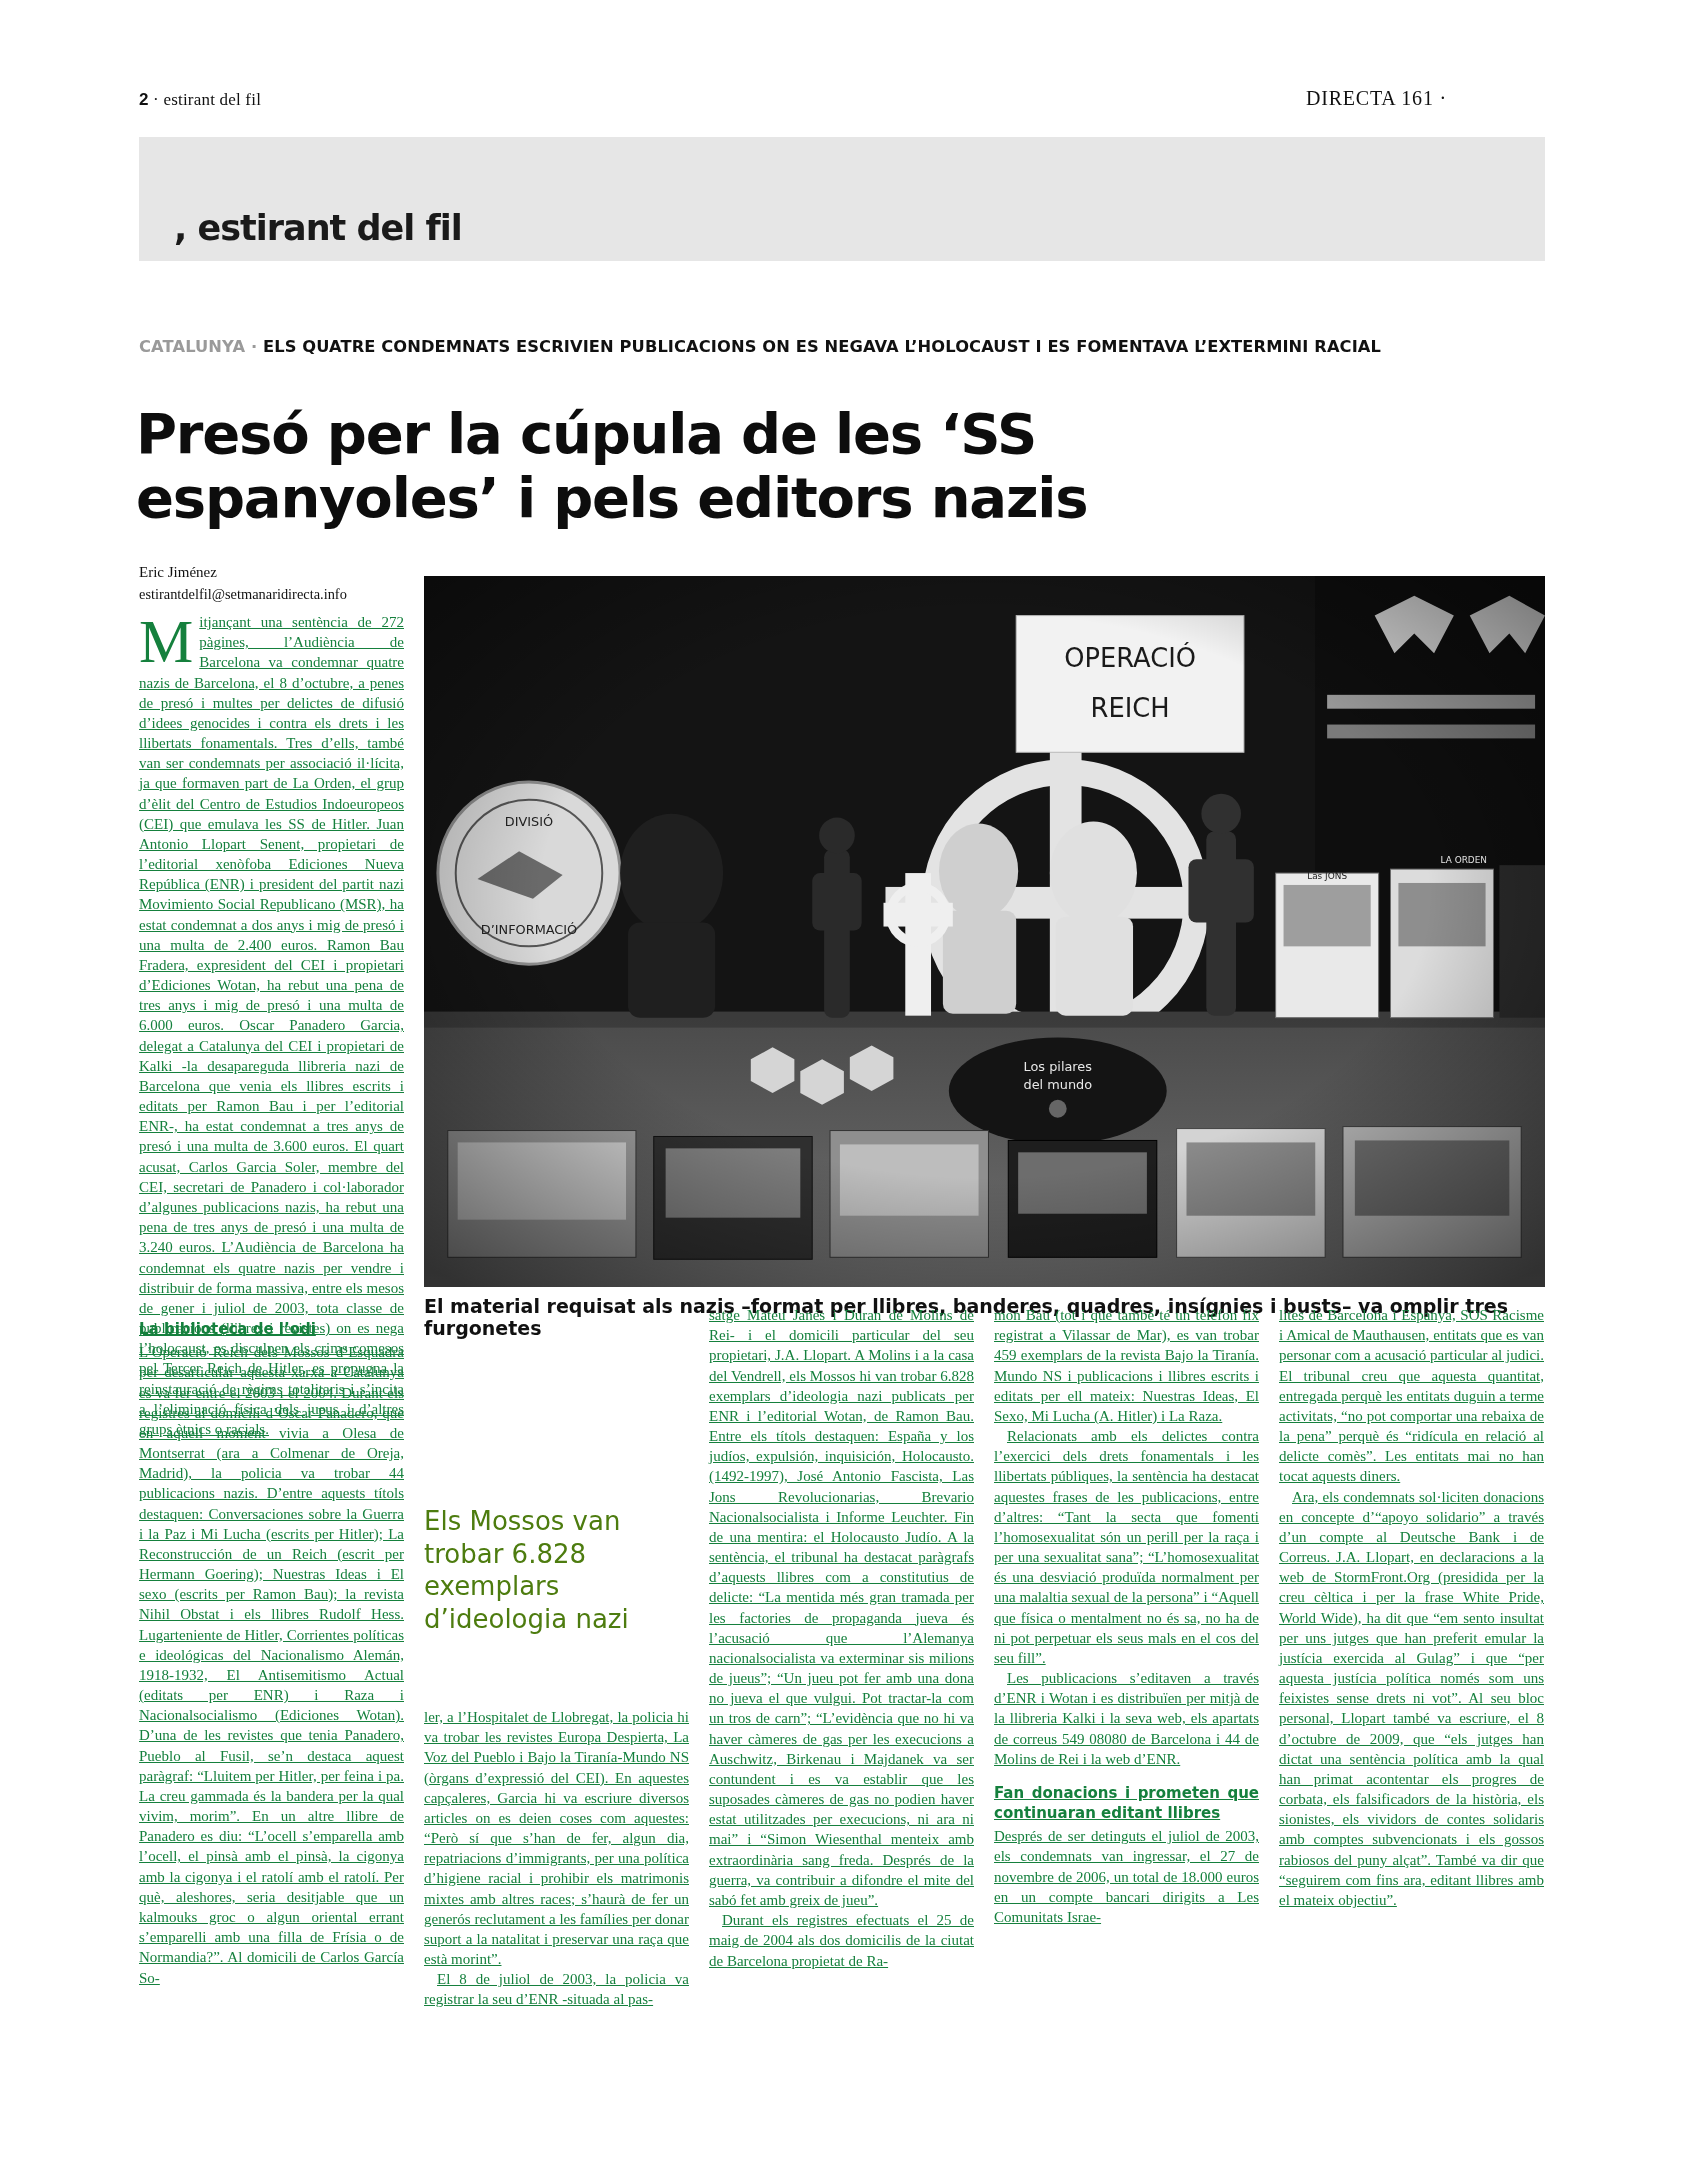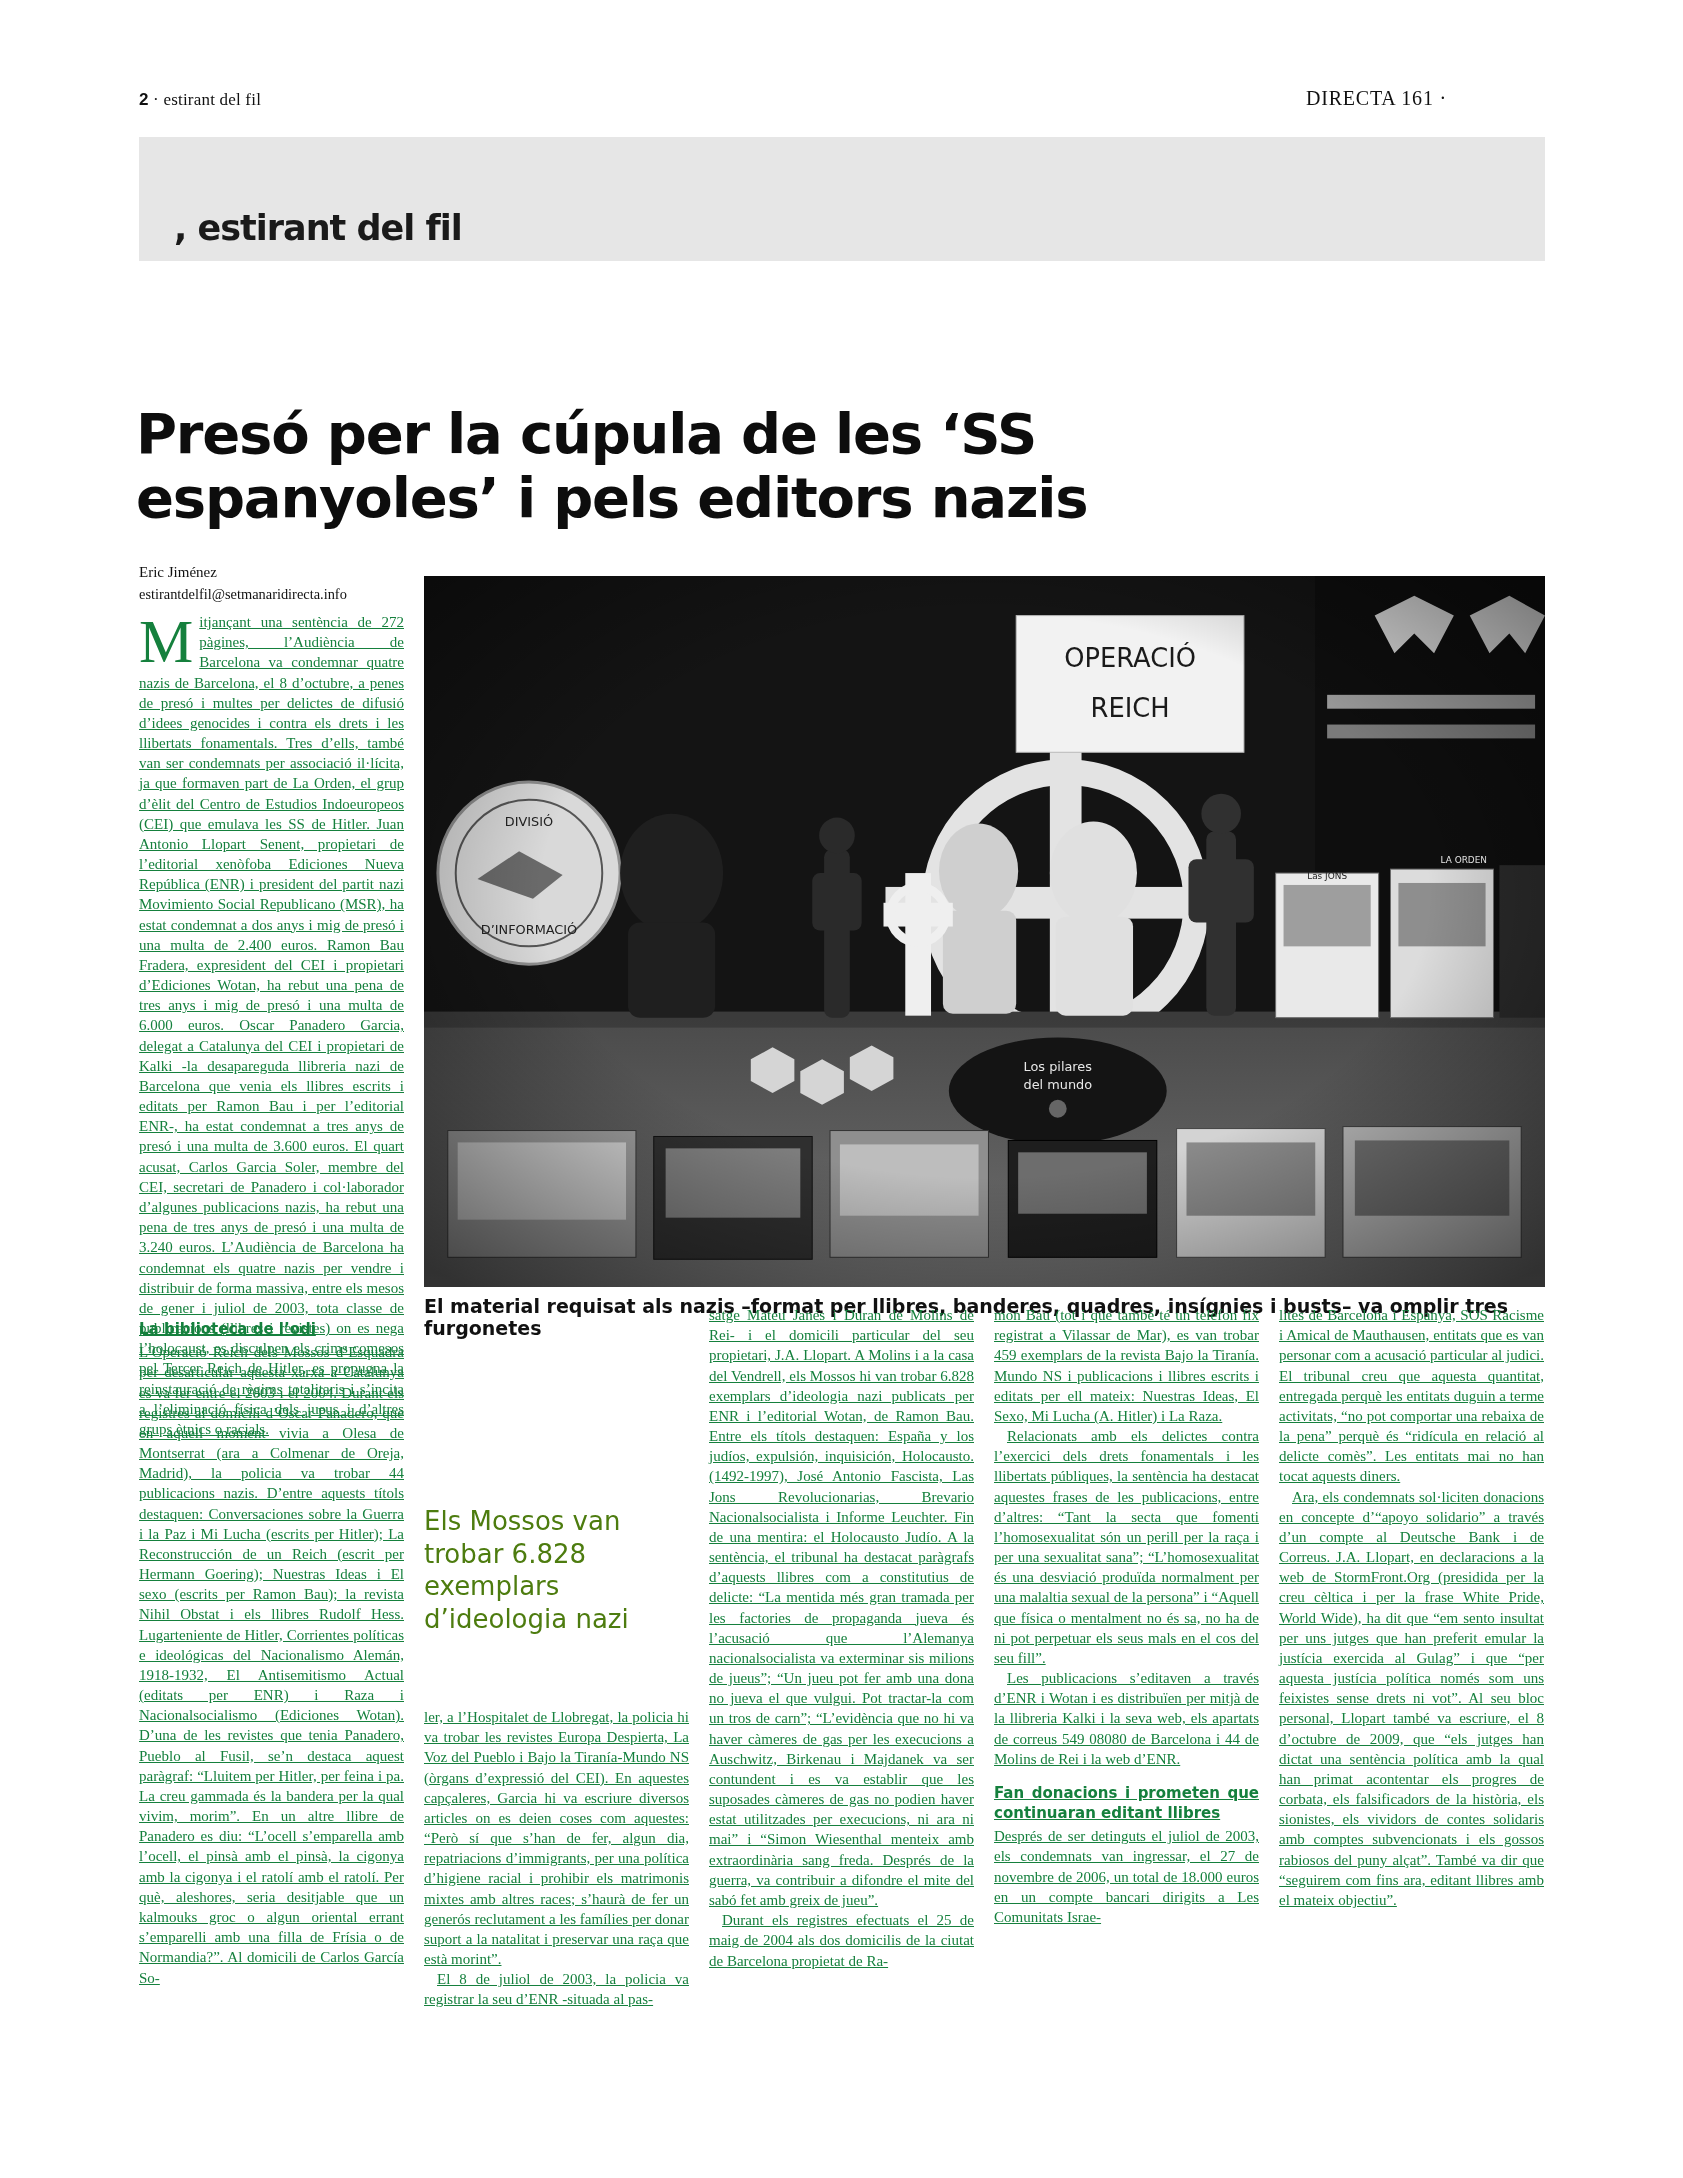--- a/index.html
+++ b/index.html
@@ -165,20 +165,23 @@
     </div>
     <div class="right">
       <span>DIRECTA 161</span>
       <span>·</span>
     </div>
   </div>
 
   <div class="band"></div>
   <div class="band-title">, estirant del fil</div>
 
+  <div class="kicker">
+    <span class="cat">CATALUNYA</span><span class="sep"> · </span><span>ELS QUATRE CONDEMNATS ESCRIVIEN PUBLICACIONS ON ES NEGAVA L’HOLOCAUST I ES FOMENTAVA L’EXTERMINI RACIAL</span>
+  </div>
 
   <h1 class="headline">Presó per la cúpula de les ‘SS espanyoles’ i pels editors nazis</h1>
 
   <div class="byline">
     <div class="name">Eric Jiménez</div>
     <div class="mail">estirantdelfil@setmanaridirecta.info</div>
   </div>
 
   <div class="photo">
     <svg width="1121" height="711" viewBox="0 0 1132 718">

